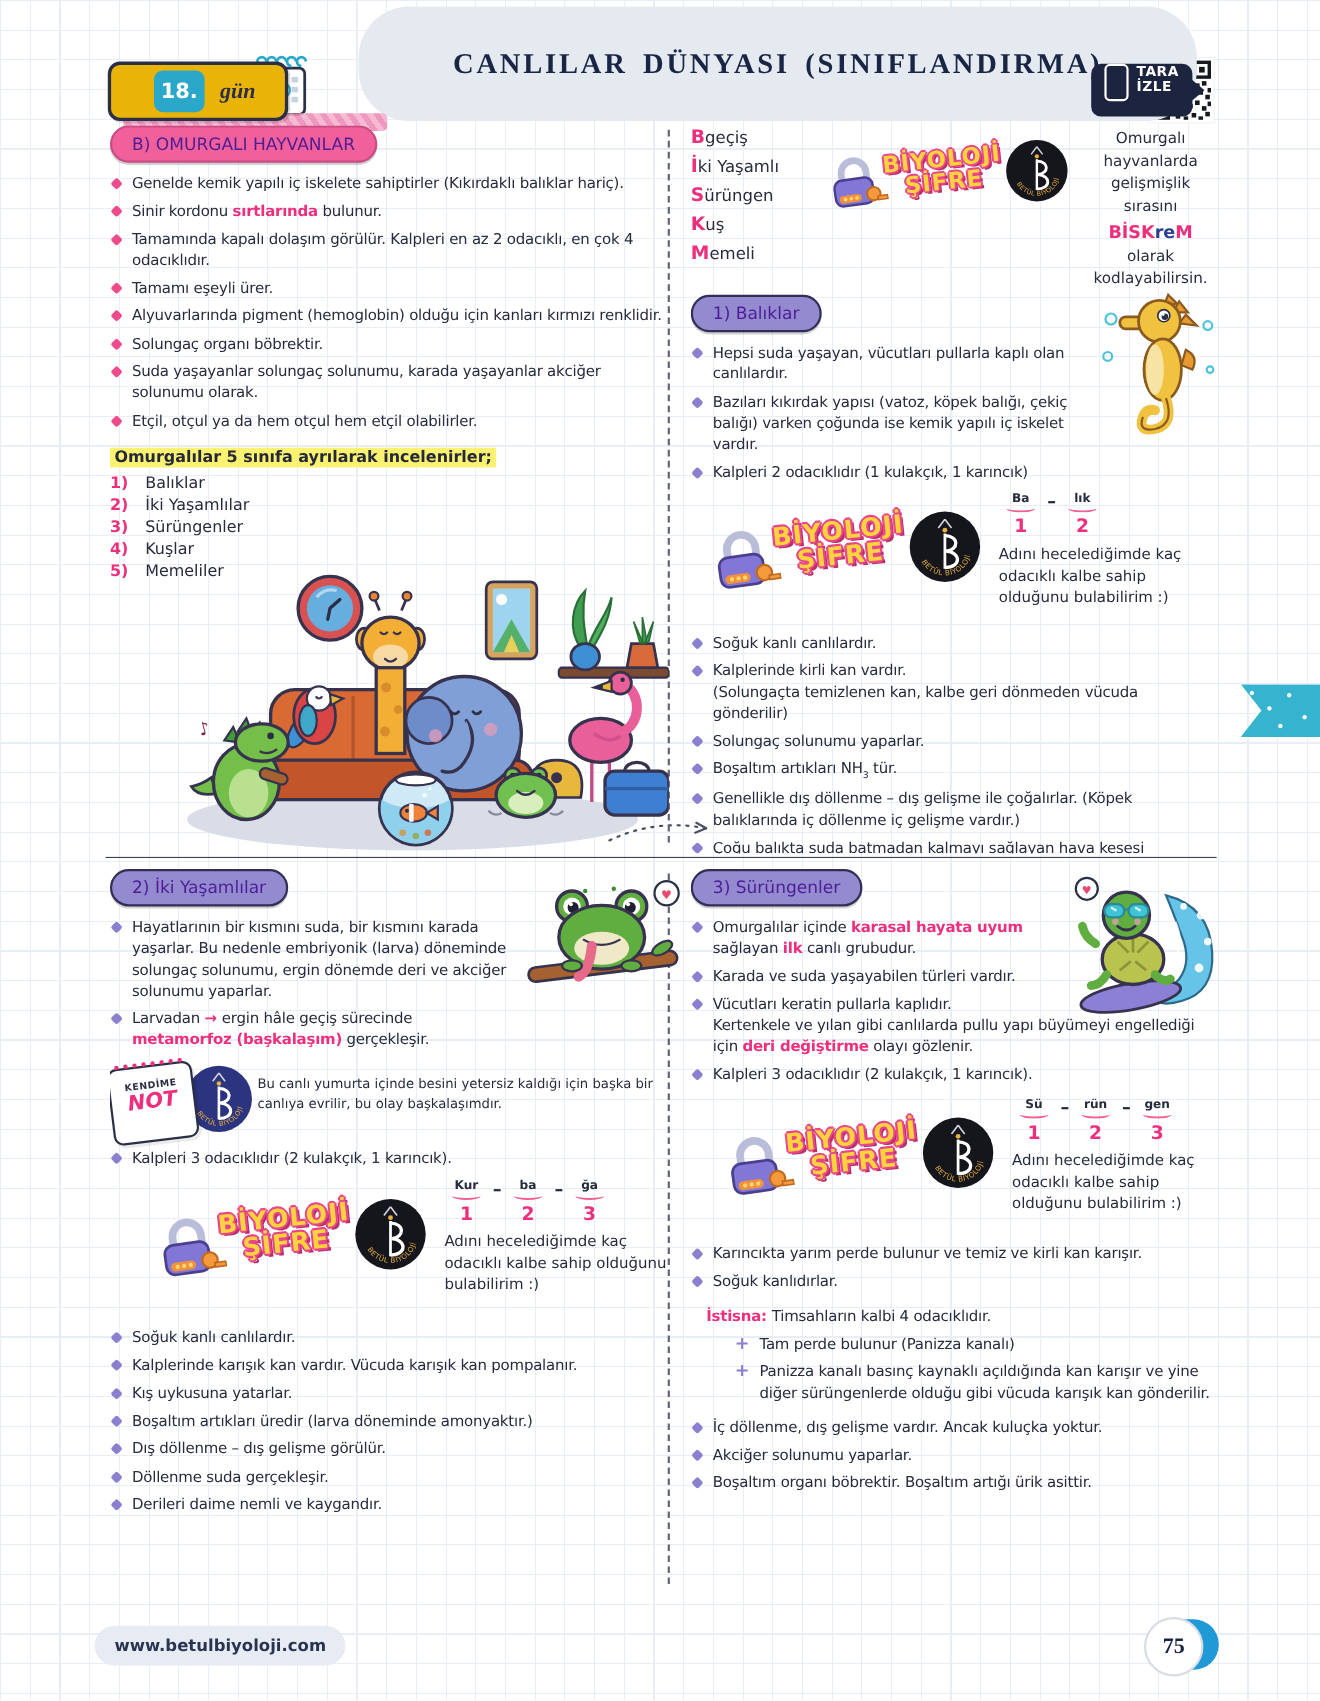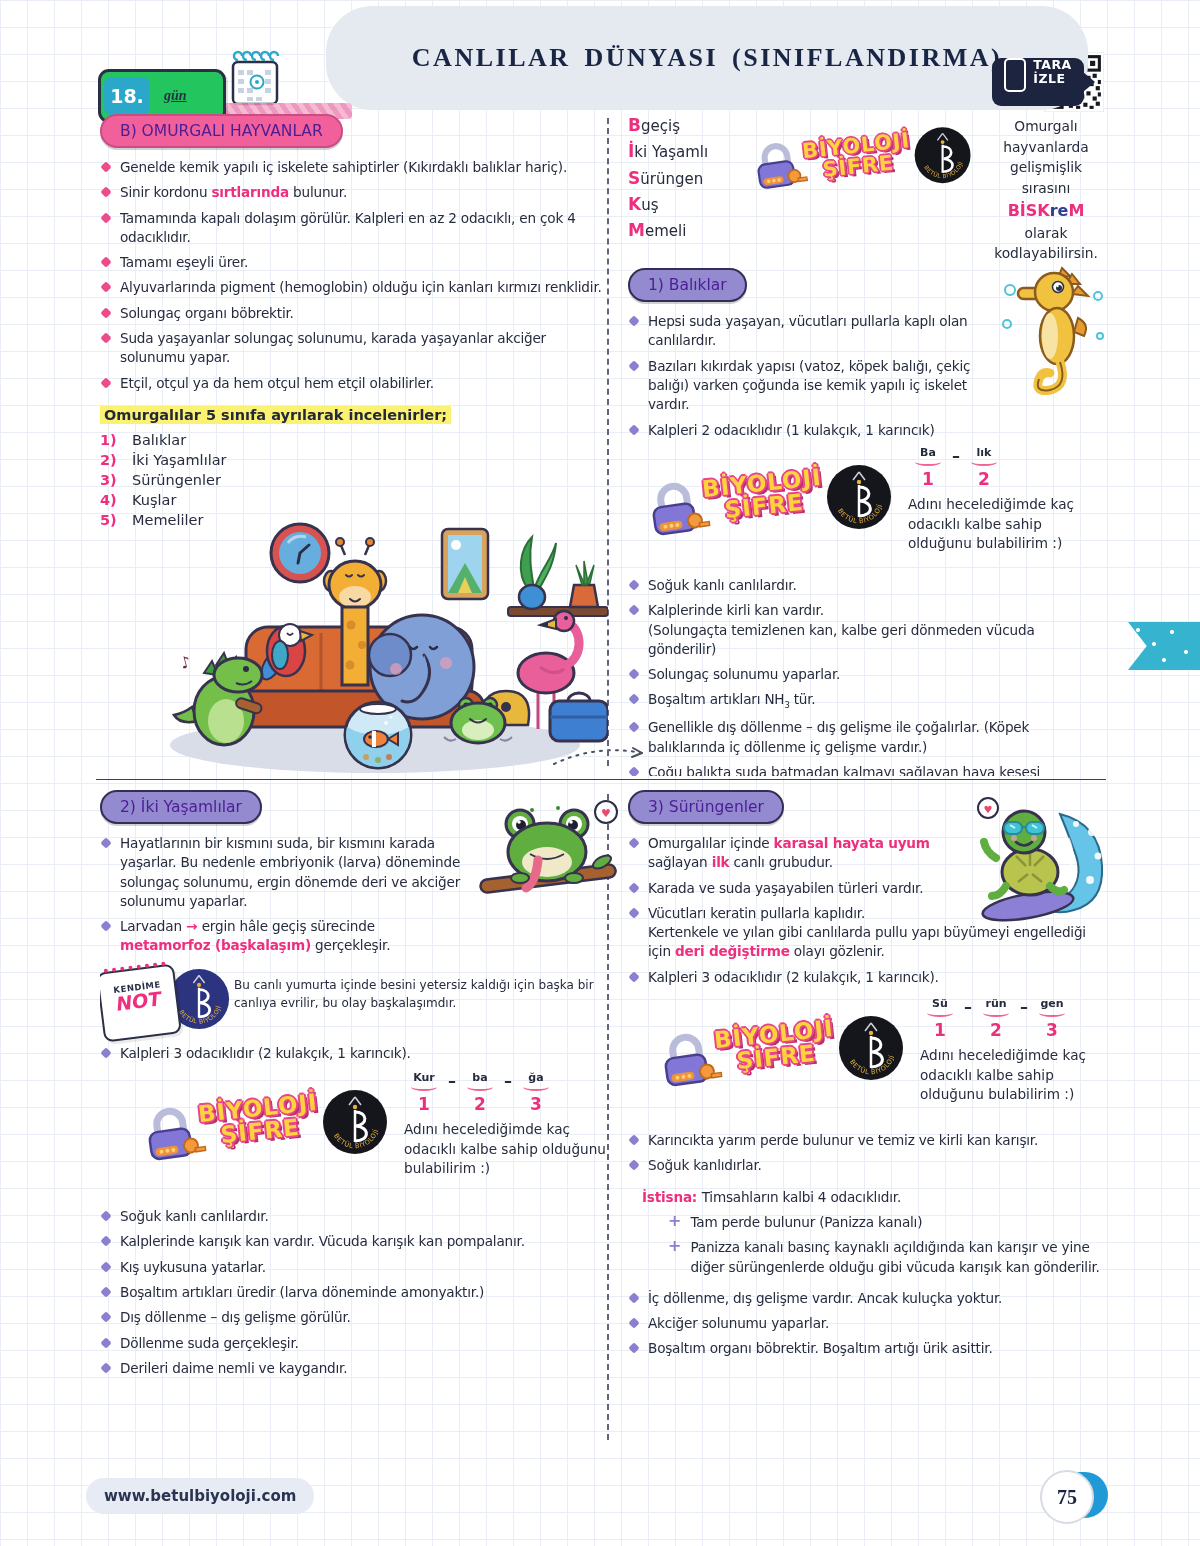--- a/index.html
+++ b/index.html
@@ -10,26 +10,26 @@
       repeating-linear-gradient(to bottom,#e9eef6 0 1px,transparent 1px 27px),
       repeating-linear-gradient(to right,#e9eef6 0 1px,transparent 1px 27px);
     z-index:0;}
   .abs{position:absolute;}
 
   
   .banner{left:326px;top:6px;width:762px;height:104px;background:#e5eaf1;border-radius:46px;
     display:flex;align-items:center;justify-content:center;z-index:1;}
   .title{font-family:"Liberation Serif",serif;font-weight:bold;font-size:26px;color:#182544;
     letter-spacing:2.5px;word-spacing:5px;}
-  .daybadge{left:98px;top:69px;width:122px;height:48px;background:#22c55e;border:3px solid #2b2f45;
-    border-radius:11px;display:flex;align-items:center;z-index:2;box-shadow:2px 2px 0 rgba(0,0,0,.12);}
+  .daybadge{left:98px;top:56px;width:122px;height:48px;background:#eab308;border:3px solid #2b2f45;
+    border-radius:11px;display:flex;align-items:center;z-index:2;box-shadow:2px 2px 0 rgba(0,0,0,.12);padding-left:36px;}
   .daynum{background:#2ba8c9;color:#fff;font-weight:bold;font-size:19px;border-radius:8px;
     width:46px;height:38px;display:flex;align-items:center;justify-content:center;margin-left:3px;}
-  .dayword{font-family:"Liberation Serif",serif;font-style:italic;font-weight:bold;font-size:14px;
-    color:#2b2f45;margin-left:14px;text-decoration:underline;}
+  .dayword{font-family:"Liberation Serif",serif;font-style:italic;font-weight:bold;font-size:20px;
+    color:#2b2f45;margin-left:14px;}
   .tape{left:112px;top:103px;width:240px;height:16px;border-radius:4px;opacity:.85;z-index:1;
     background:repeating-linear-gradient(55deg,#f4aecb 0 5px,#ec86b4 5px 10px);}
 
   .tarabadge{left:992px;top:58px;width:92px;height:48px;background:#1d2440;border-radius:9px;
     display:flex;justify-content:center;gap:7px;z-index:2;}
   .tarabadge:after{content:"";position:absolute;right:-11px;top:14px;border-top:10px solid transparent;
     border-bottom:10px solid transparent;border-left:12px solid #1d2440;}
   .phone{width:18px;height:30px;border:2px solid #fff;border-radius:5px;}
   .taratext{color:#fff;font-weight:bold;font-size:12.5px;line-height:1.15;letter-spacing:.5px;}
 
@@ -260,21 +260,21 @@
       </div>
       <div class="bullet">
         <span class="mark pink"></span>
         <div class="btext">
           <div class="rline"><span>Solungaç organı böbrektir.</span></div>
         </div>
       </div>
       <div class="bullet">
         <span class="mark pink"></span>
         <div class="btext">
-          <div class="rline"><span>Suda yaşayanlar solungaç solunumu, karada yaşayanlar akciğer solunumu yapar.</span></div>
+          <div class="rline"><span>Suda yaşayanlar solungaç solunumu, karada yaşayanlar akciğer solunumu olarak.</span></div>
         </div>
       </div>
       <div class="bullet">
         <span class="mark pink"></span>
         <div class="btext">
           <div class="rline"><span>Etçil, otçul ya da hem otçul hem etçil olabilirler.</span></div>
         </div>
       </div>
     </div>
   <div style="margin-top:12px"><span class="hl">Omurgalılar 5 sınıfa ayrılarak incelenirler;</span></div>

